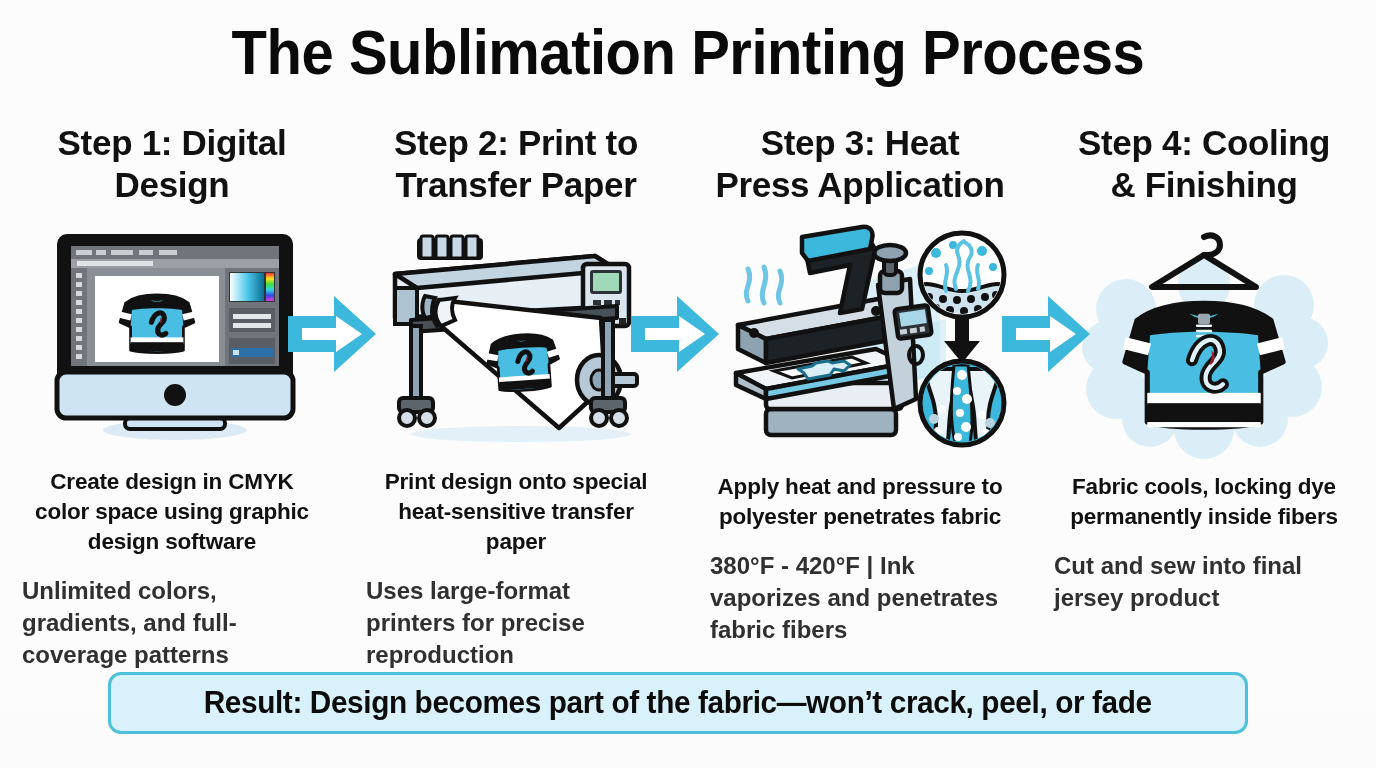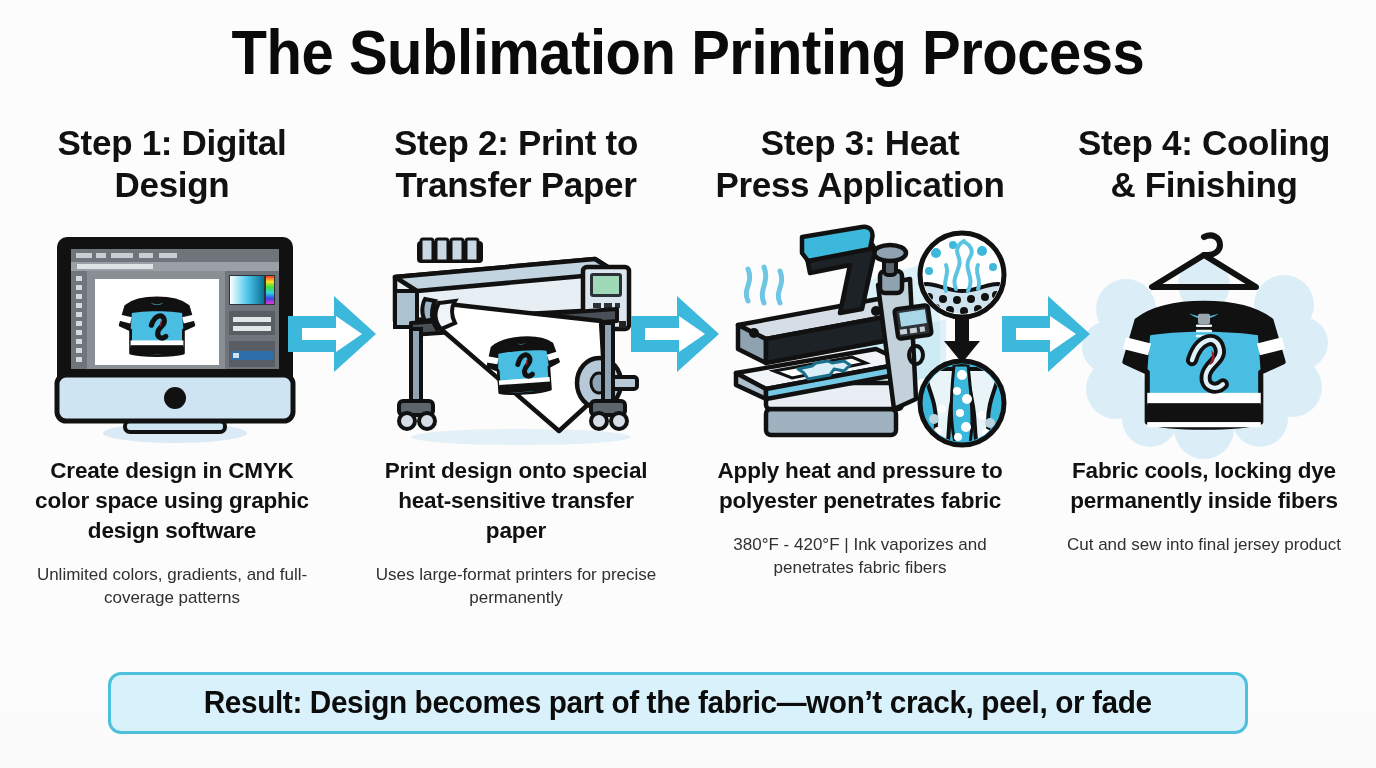--- a/index.html
+++ b/index.html
@@ -56,34 +56,34 @@
   .art {
     position: relative;
     width: 300px; height: 230px;
     margin-top: 16px;
     display: flex;
     align-items: center;
     justify-content: center;
   }
   .desc {
     width: 300px;
-    margin-top: 4px;
+    margin-top: 20px;
     text-align: center;
     font-size: 22.5px;
     font-weight: 700;
     line-height: 1.33;
     color: #111;
     letter-spacing: -0.2px;
   }
   .sub {
     width: 300px;
     margin-top: 18px;
-    text-align: center;
-    font-size: 17px;
-    font-weight: 400;
+    text-align: left;
+    font-size: 24px;
+    font-weight: 700;
     line-height: 1.34;
     color: #303030;
   }
 
   
   .arrow {
     position: absolute;
     top: 288px;
     width: 92px; height: 92px;
     z-index: 5;
@@ -259,21 +259,21 @@
           <rect x="222" y="98" width="10" height="82" fill="#8fa4b5" stroke="#111" stroke-width="4"></rect>
           <rect x="18" y="176" width="34" height="14" rx="4" fill="#5c646c" stroke="#111" stroke-width="4"></rect>
           <rect x="210" y="176" width="34" height="14" rx="4" fill="#5c646c" stroke="#111" stroke-width="4"></rect>
           <circle cx="26" cy="196" r="8" fill="#d5dee6" stroke="#111" stroke-width="4"></circle>
           <circle cx="46" cy="196" r="8" fill="#d5dee6" stroke="#111" stroke-width="4"></circle>
           <circle cx="218" cy="196" r="8" fill="#d5dee6" stroke="#111" stroke-width="4"></circle>
           <circle cx="238" cy="196" r="8" fill="#d5dee6" stroke="#111" stroke-width="4"></circle>
         </svg>
       </div>
       <div class="desc">Print design onto special heat-sensitive transfer paper</div>
-      <div class="sub">Uses large-format printers for precise permanently</div>
+      <div class="sub">Uses large-format printers for precise reproduction</div>
     </div>
 
     <div class="col col-3">
       <div class="step-head">Step 3: Heat Press Application</div>
       <div class="art">
         <svg width="300" height="228" viewBox="0 0 300 228">
           <path d="M150 60 L230 36 L230 150 L150 176 Z" fill="#bfe5f3" opacity="0.55"></path>
           <path d="M148 120 L236 96 L236 150 L148 170 Z" fill="#bfe5f3" opacity="0.5"></path>
           <g>
             <path d="M38 78 C32 66 44 60 38 46" fill="none" stroke="#6fc6e4" stroke-width="5" stroke-linecap="round"></path>

